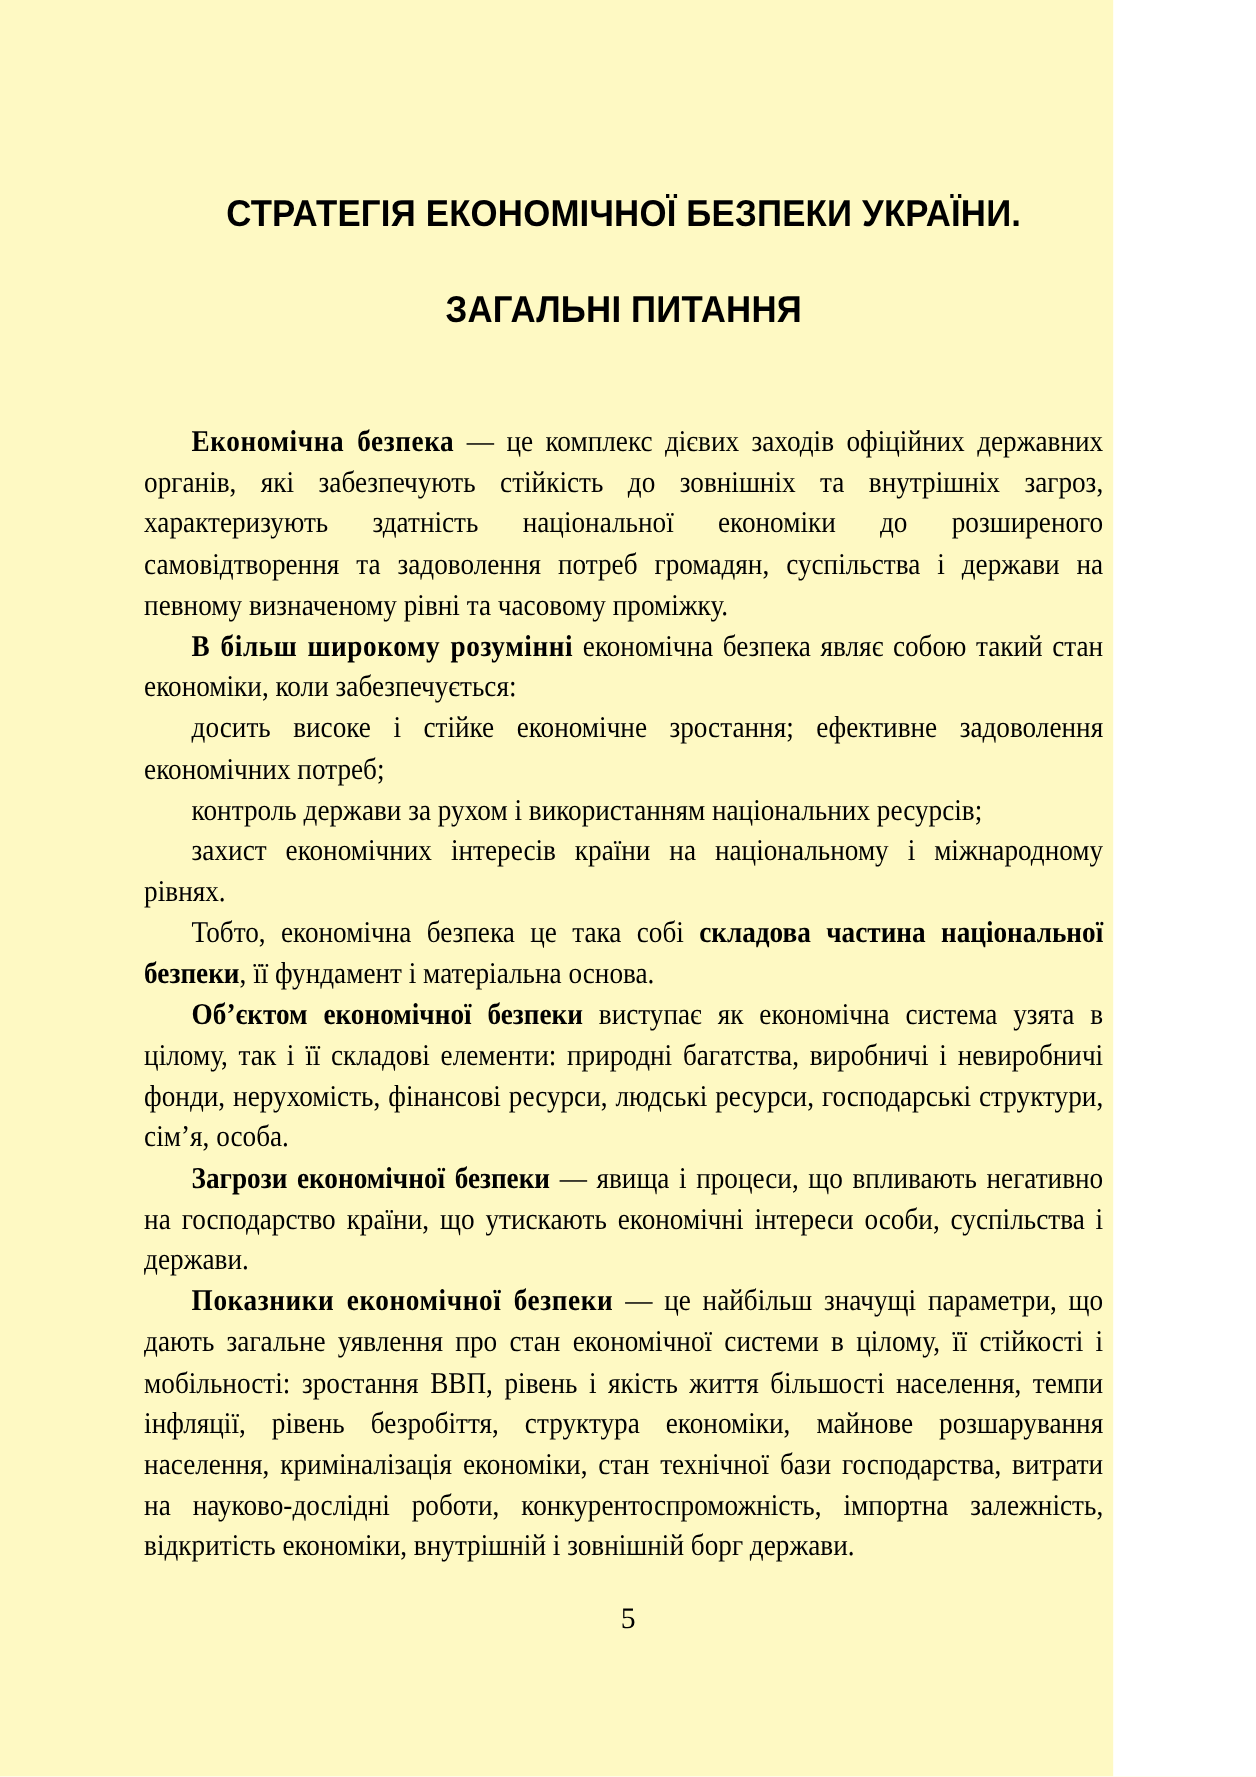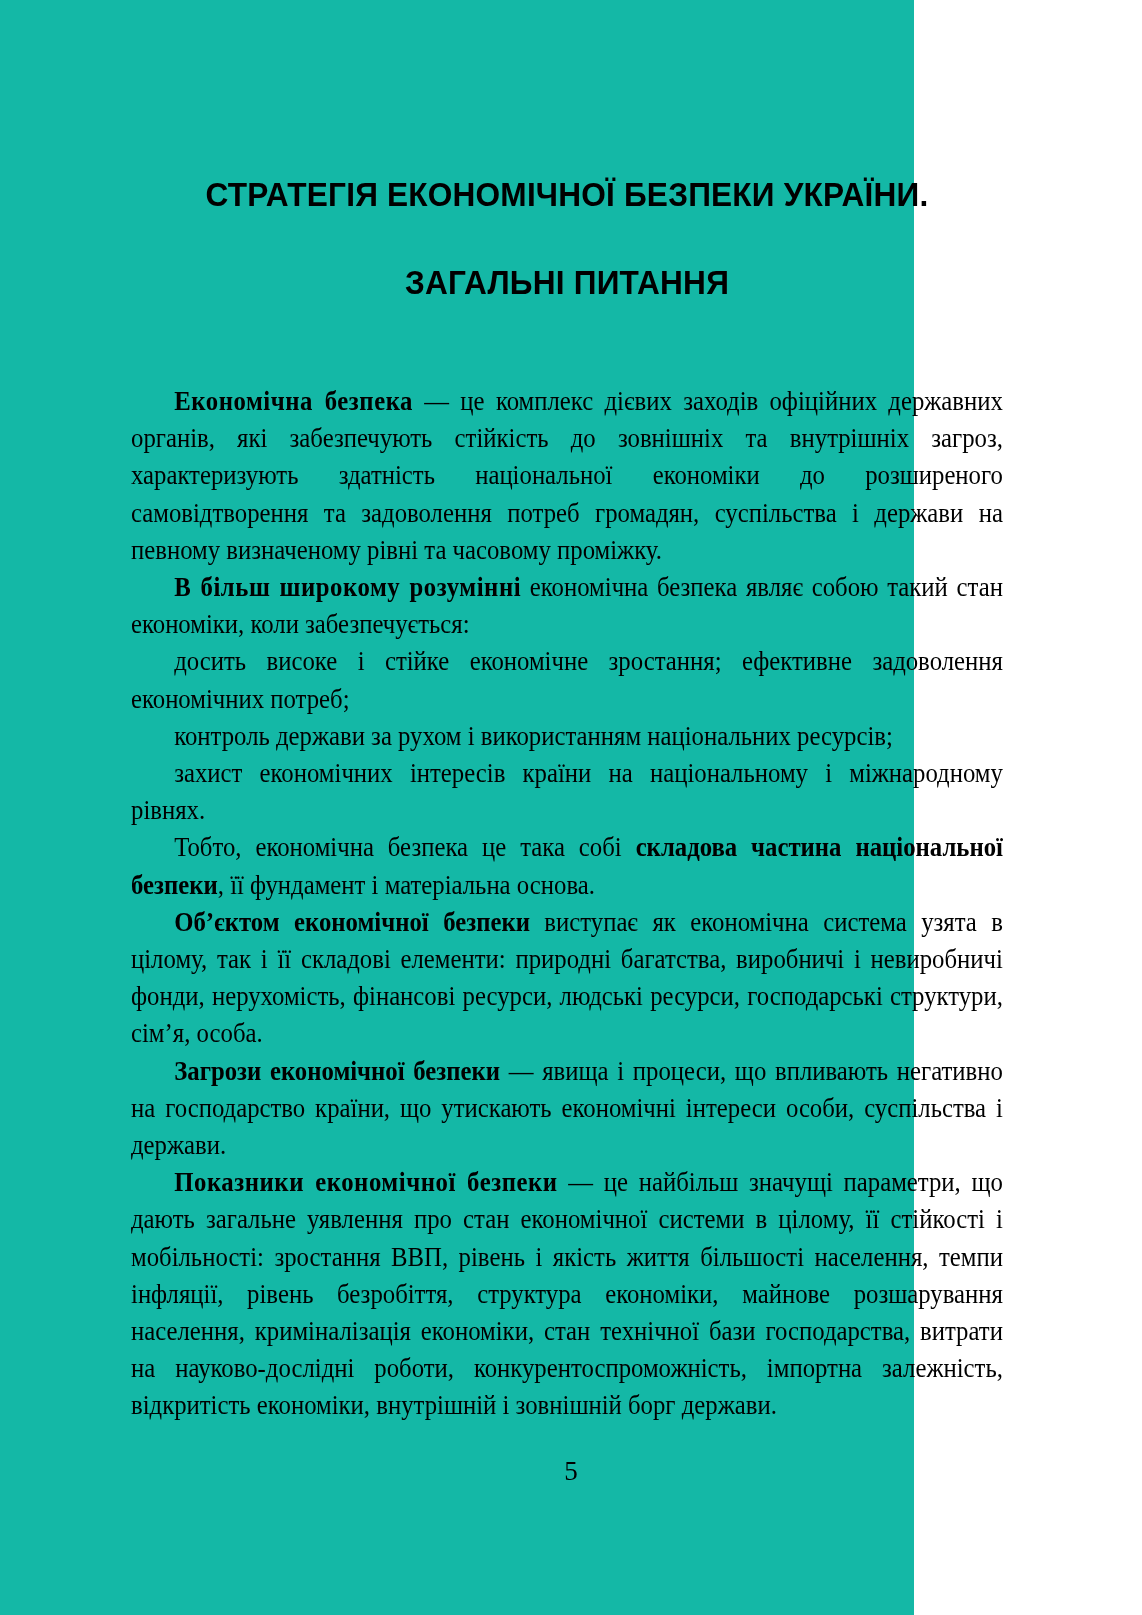--- a/index.html
+++ b/index.html
@@ -14,23 +14,23 @@
     position: relative;
     font-family: "Liberation Serif", "DejaVu Serif", serif;
     color: #000000;
     overflow: hidden;
   }
 
   .page {
     position: absolute;
     left: 0;
     top: 0;
-    width: 914px;
+    width: 1012px;
     height: 1615px;
-    background: #14b8a6;
+    background: #fef9c3;
   }
 
   .content {
     position: absolute;
     left: 131px;
     top: 128px;
     width: 872px;
   }
 
   

